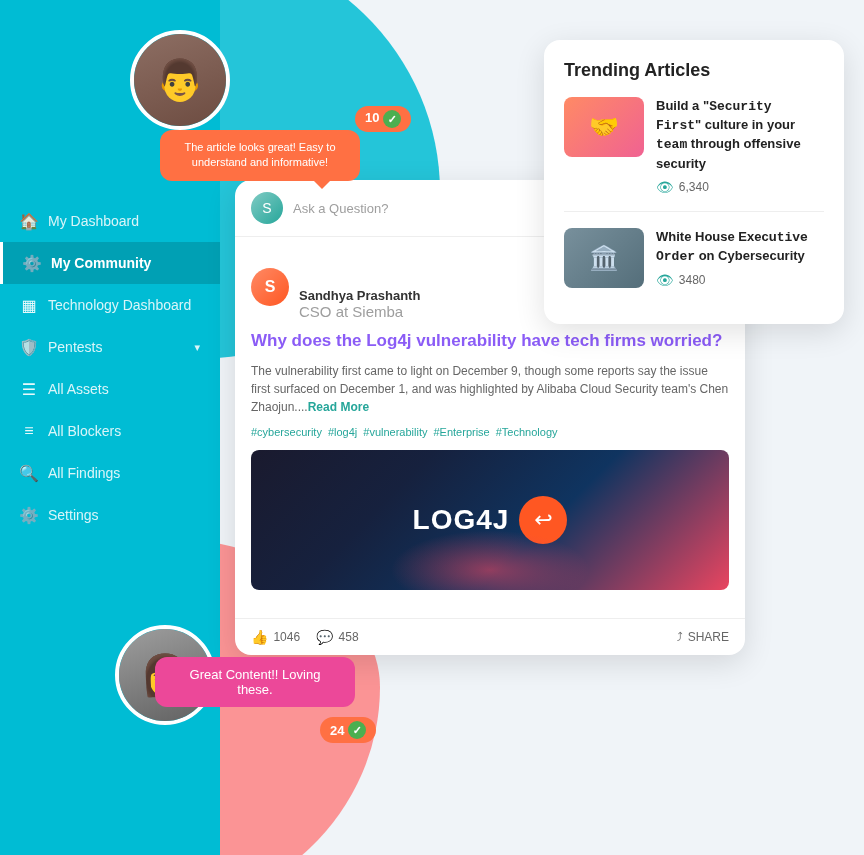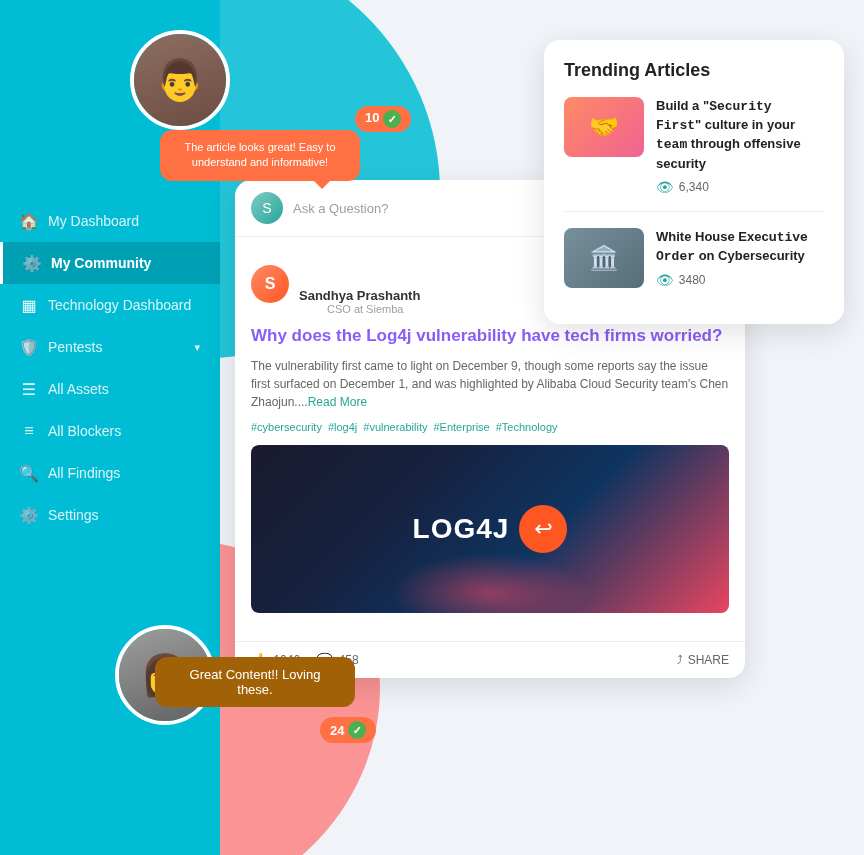--- a/index.html
+++ b/index.html
@@ -178,21 +178,21 @@
       font-size: 11px;
       color: #fff;
     }
 
     
     .tooltip-bottom {
       position: absolute;
       bottom: 148px;
       left: 155px;
       z-index: 25;
-      background: #a16207;
+      background: #ec4899;
       color: #fff;
       border-radius: 12px;
       padding: 10px 16px;
       font-size: 13px;
       font-weight: 500;
       max-width: 200px;
       text-align: center;
     }
     .badge-bottom {
       position: absolute;
@@ -290,57 +290,56 @@
       font-size: 16px;
       font-weight: 600;
     }
     .post-author-name {
       font-size: 13px;
       font-weight: 600;
       color: #333;
       margin-top: 35px;
     }
     .post-author-title {
-      font-size: 11px;
+      font-size: 15px;
       color: #9e9e9e;
-      margin-left: 28px;
     }
     .post-title {
       font-size: 17px;
       font-weight: 700;
       color: #8b5cf6;
       margin-bottom: 10px;
       line-height: 1.3;
     }
     .post-excerpt {
       font-size: 12px;
       color: #666;
       line-height: 1.5;
       margin-bottom: 10px;
     }
     .post-excerpt .read-more {
       color: #26a69a;
-      font-weight: 400;
+      font-weight: 700;
       cursor: pointer;
       margin-top: 12px;
     }
     .post-tags {
       display: flex;
       flex-wrap: wrap;
       gap: 6px;
       margin-bottom: 12px;
     }
     .tag {
       color: #26a69a;
       font-size: 11px;
       font-weight: 500;
     }
     .post-image {
       width: 100%;
-      height: 168px;
+      height: 140px;
       background: linear-gradient(135deg, #1a1a2e 0%, #16213e 30%, #0f3460 60%, #e94560 100%);
       border-radius: 8px;
       display: flex;
       align-items: center;
       justify-content: center;
       margin-bottom: 12px;
       position: relative;
       overflow: hidden;
     }
     .log4j-logo {

